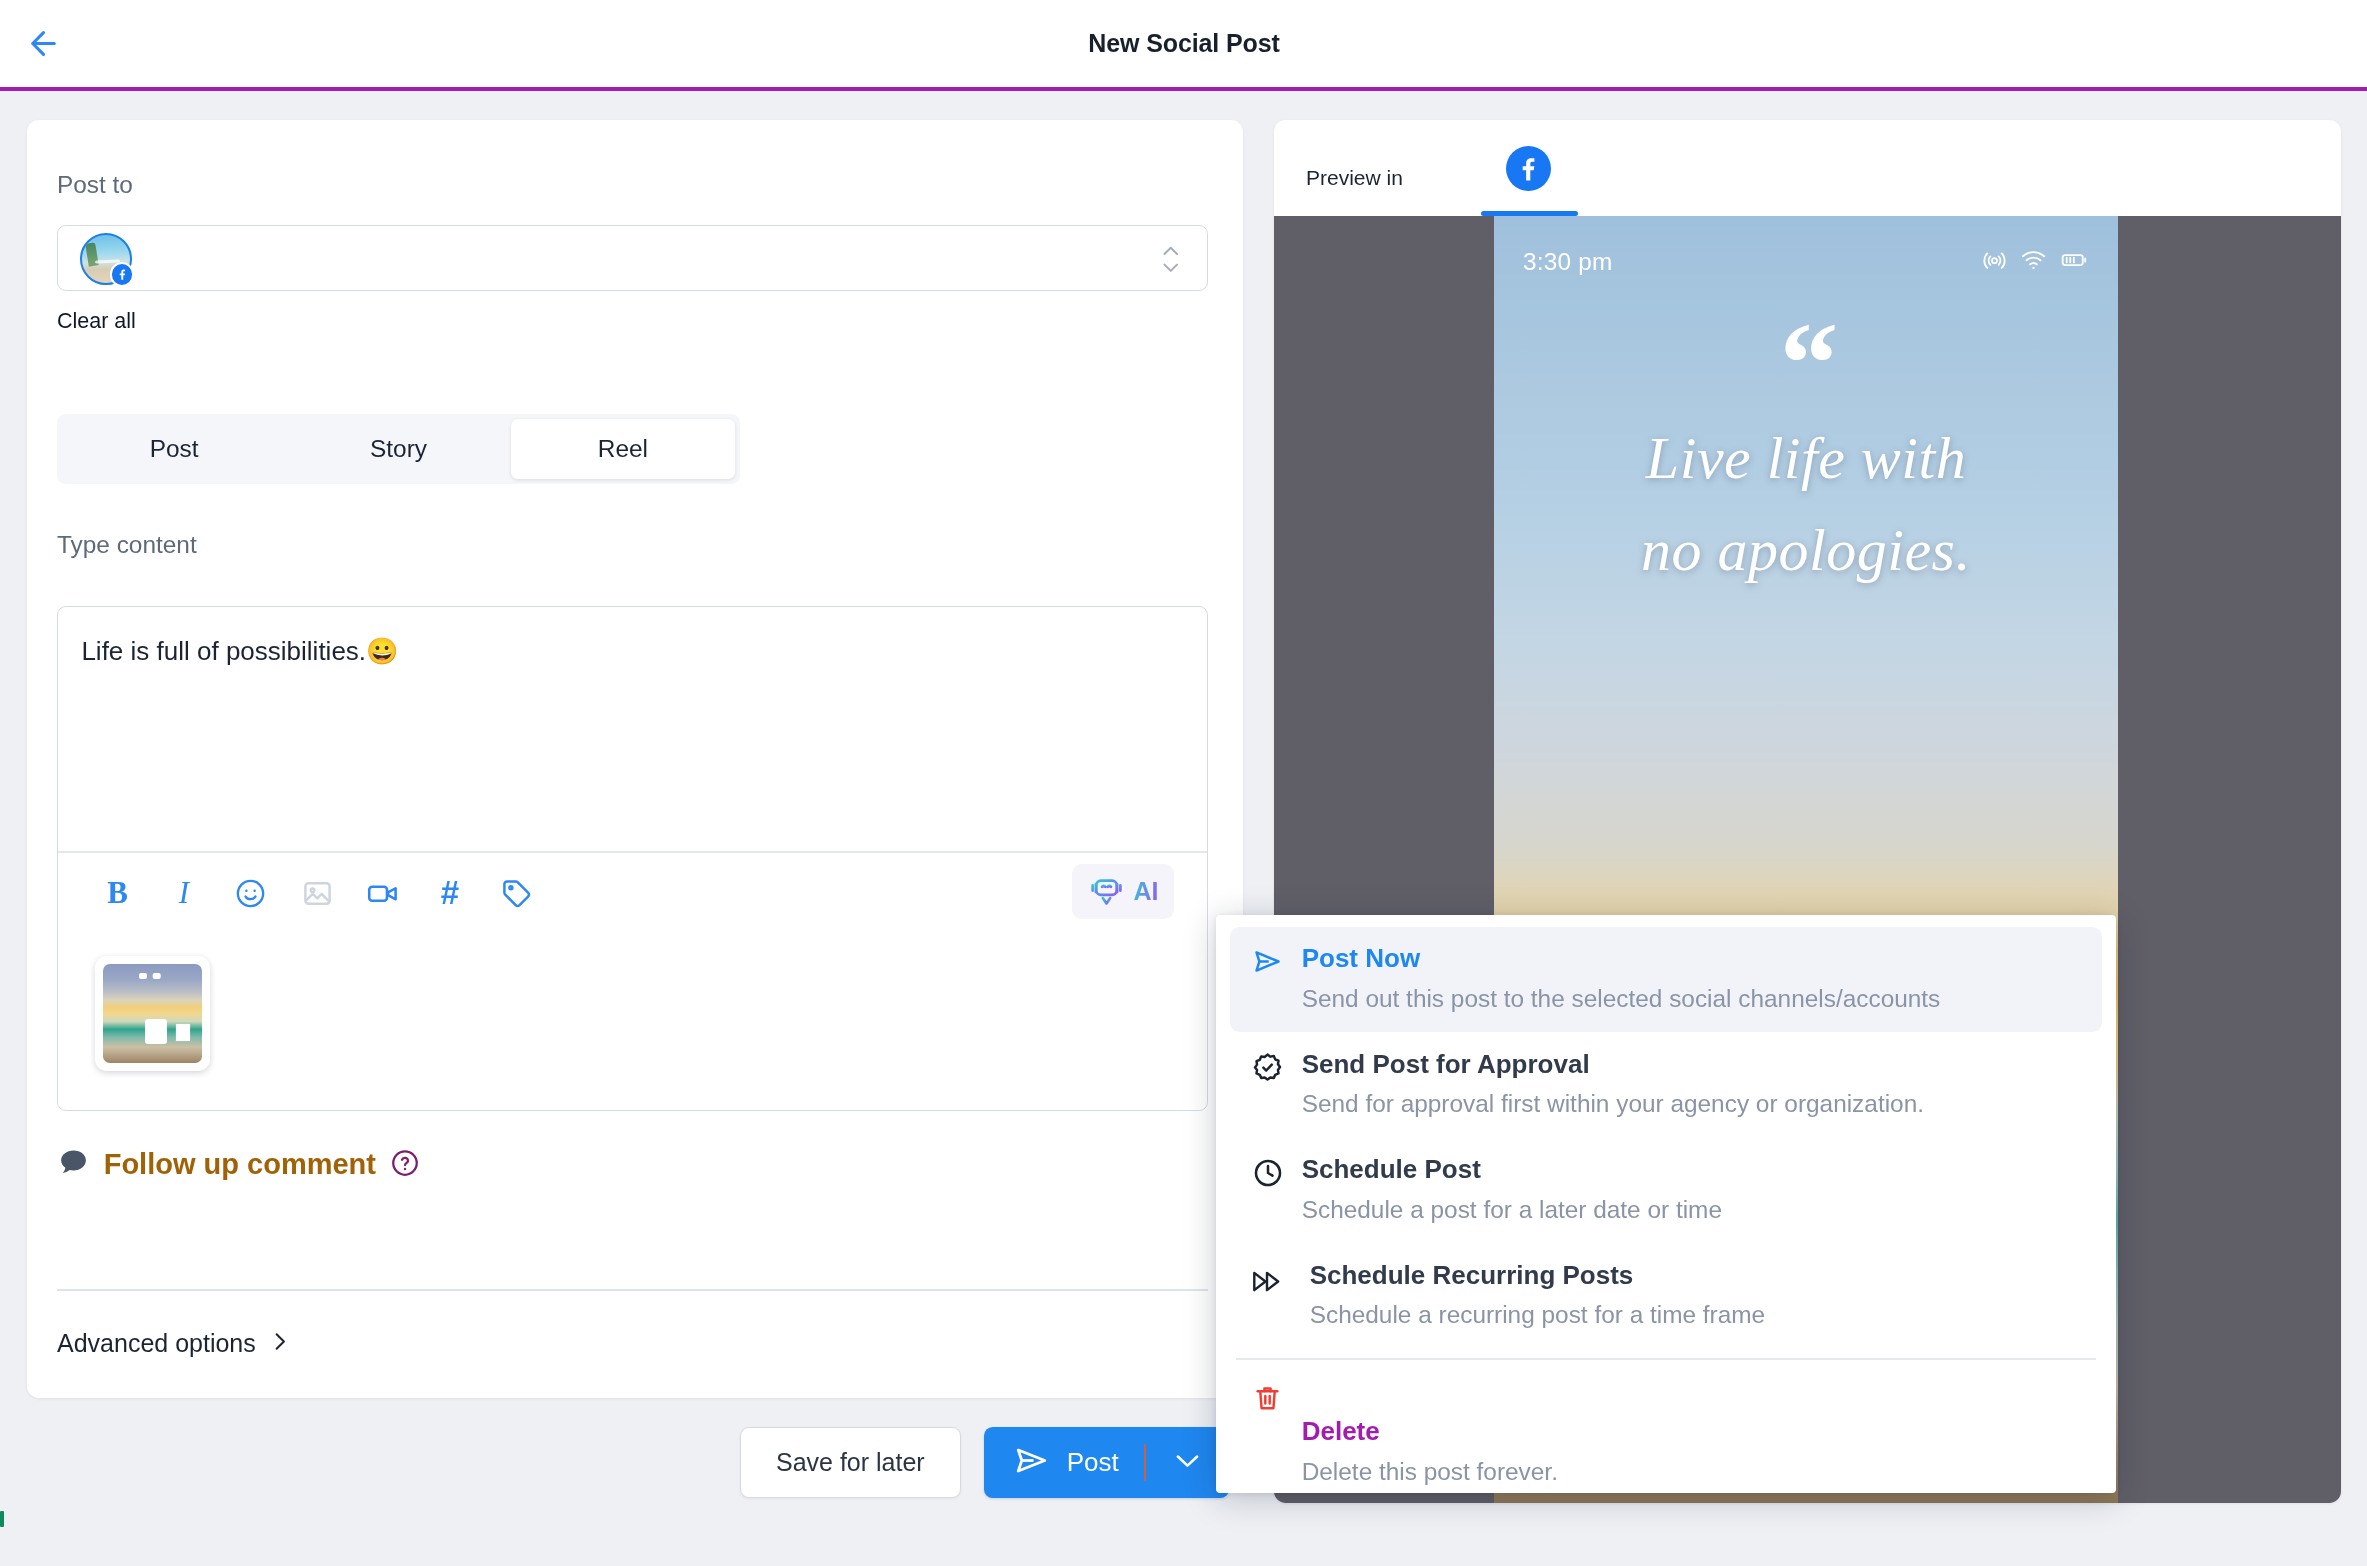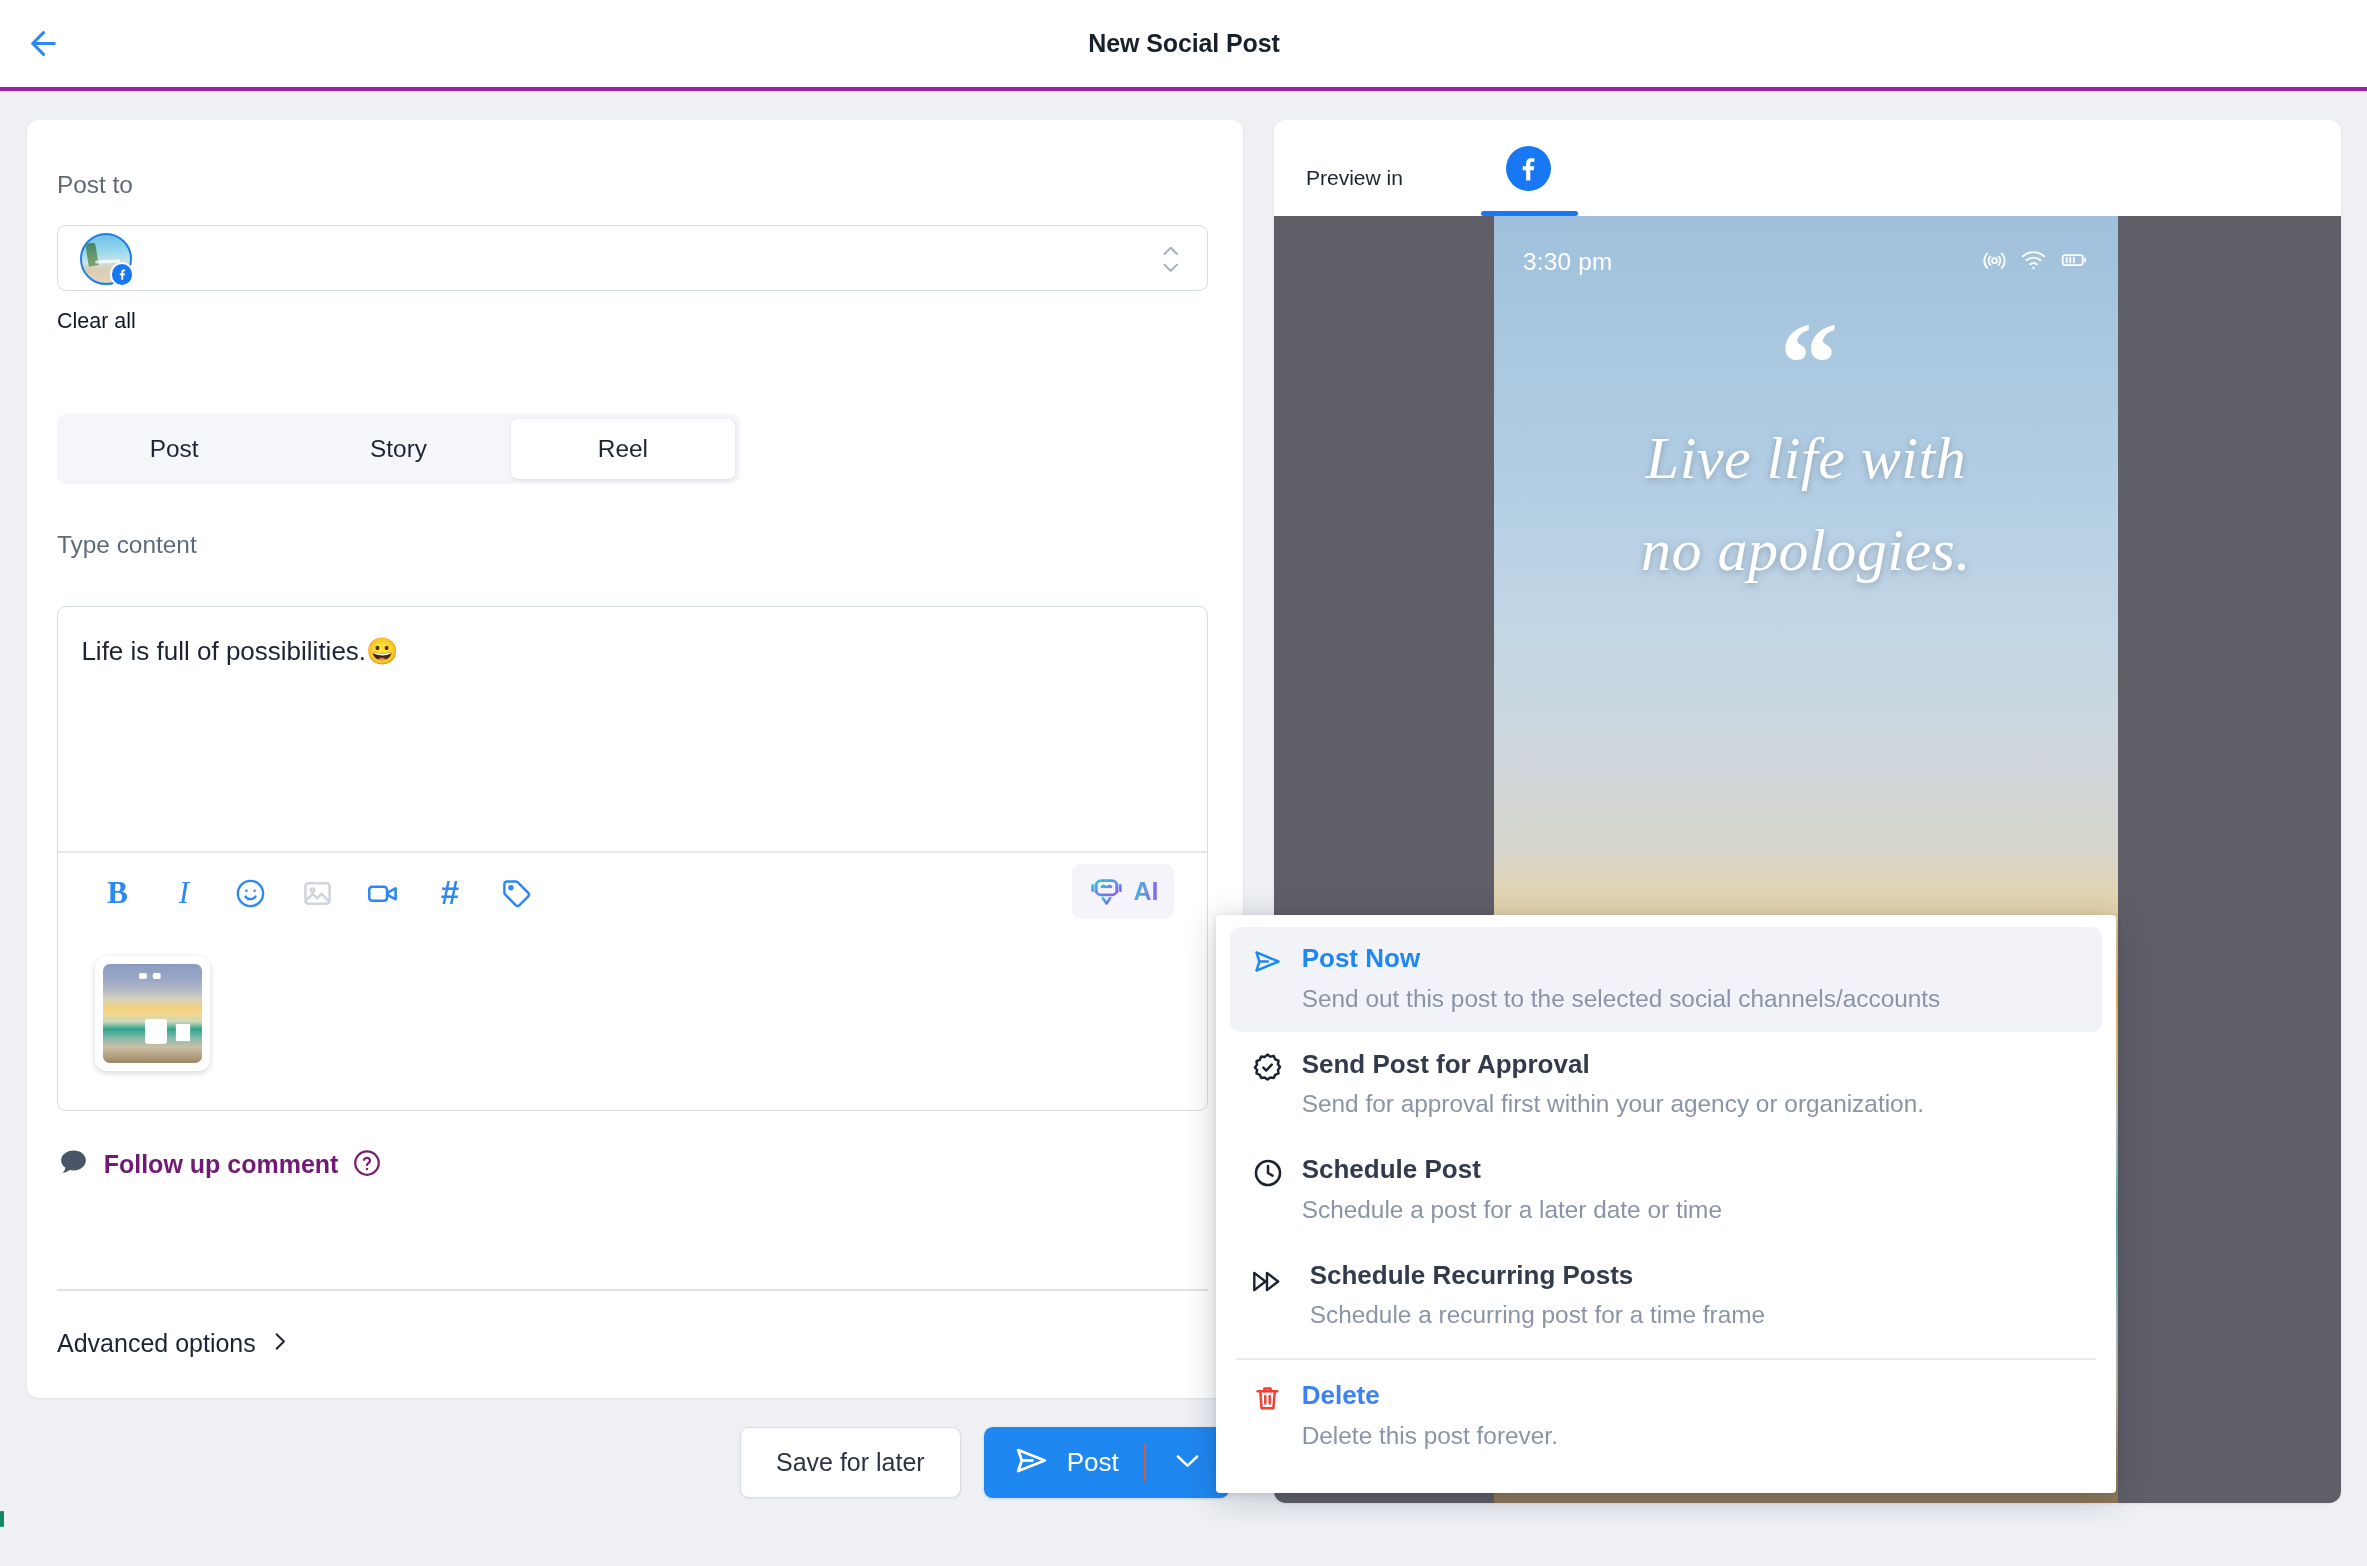--- a/index.html
+++ b/index.html
@@ -160,21 +160,21 @@
     content:''; position:absolute; left:42%; top:56%; width:22.4px; height:25px;
     background:#fff; border-radius:2.9px;
     box-shadow: 27px 1px 0 -3.9px #fff;
   }
 
   
   .followup {
     position: absolute; left: 57px; top: 1146px;
     display: flex; align-items: center; gap: 13.7px; cursor: pointer;
   }
-  .followup-text { font-size: 25px; font-weight: bold; color: #701a75; }
+  .followup-text { font-size: 29px; font-weight: bold; color: #a16207; }
   .hr-line {
     position:absolute; left:57px; top:1289px; width:1151px; height:1.5px; background:#dfe3ea;
   }
   .advanced {
     position: absolute; left: 57px; top: 1329px;
     display:flex; align-items:center; gap:13.7px; cursor:pointer;
   }
   .advanced-text { font-size: 25px; color: #1c2434; }
 
   
@@ -272,21 +272,21 @@
     position: relative; border-radius: 9.8px; padding: 15.6px 19.5px 17.6px 72px;
     cursor: pointer;
   }
   .menu-item.highlight { background: #f1f3f8; }
   .menu-icon {
     position: absolute; left: 21.5px; top: 18.5px;
     width: 33px; height: 33px; display:flex; align-items:center; justify-content:center;
   }
   .mi-title { font-size: 26px; font-weight: bold; color: #313b4c; line-height: 1.3; }
   .mi-title.accent { color: #1f87f0; }
-  .mi-title.danger { color: #3b82f6; }
+  .mi-title.danger { color: #a21caf; margin-top: 36px; }
   .mi-desc { margin-top: 6.8px; font-size: 24.4px; color: #8a94a6; line-height: 1.3; }
   .menu-sep { height: 1.5px; background: #e6e9ef; margin: 9.8px 5.9px 3.9px 5.9px; }
   .menu-item.recurring { padding-left: 80px; }
   .menu-item.recurring .menu-icon { left: 21.5px; top: 21.5px; }
 
   
   .green-sliver {
     position: absolute; left: 0; top: 1511px; width: 3.9px; height: 15.6px;
     background: #0f8a5f; border-radius: 1px;
   }

